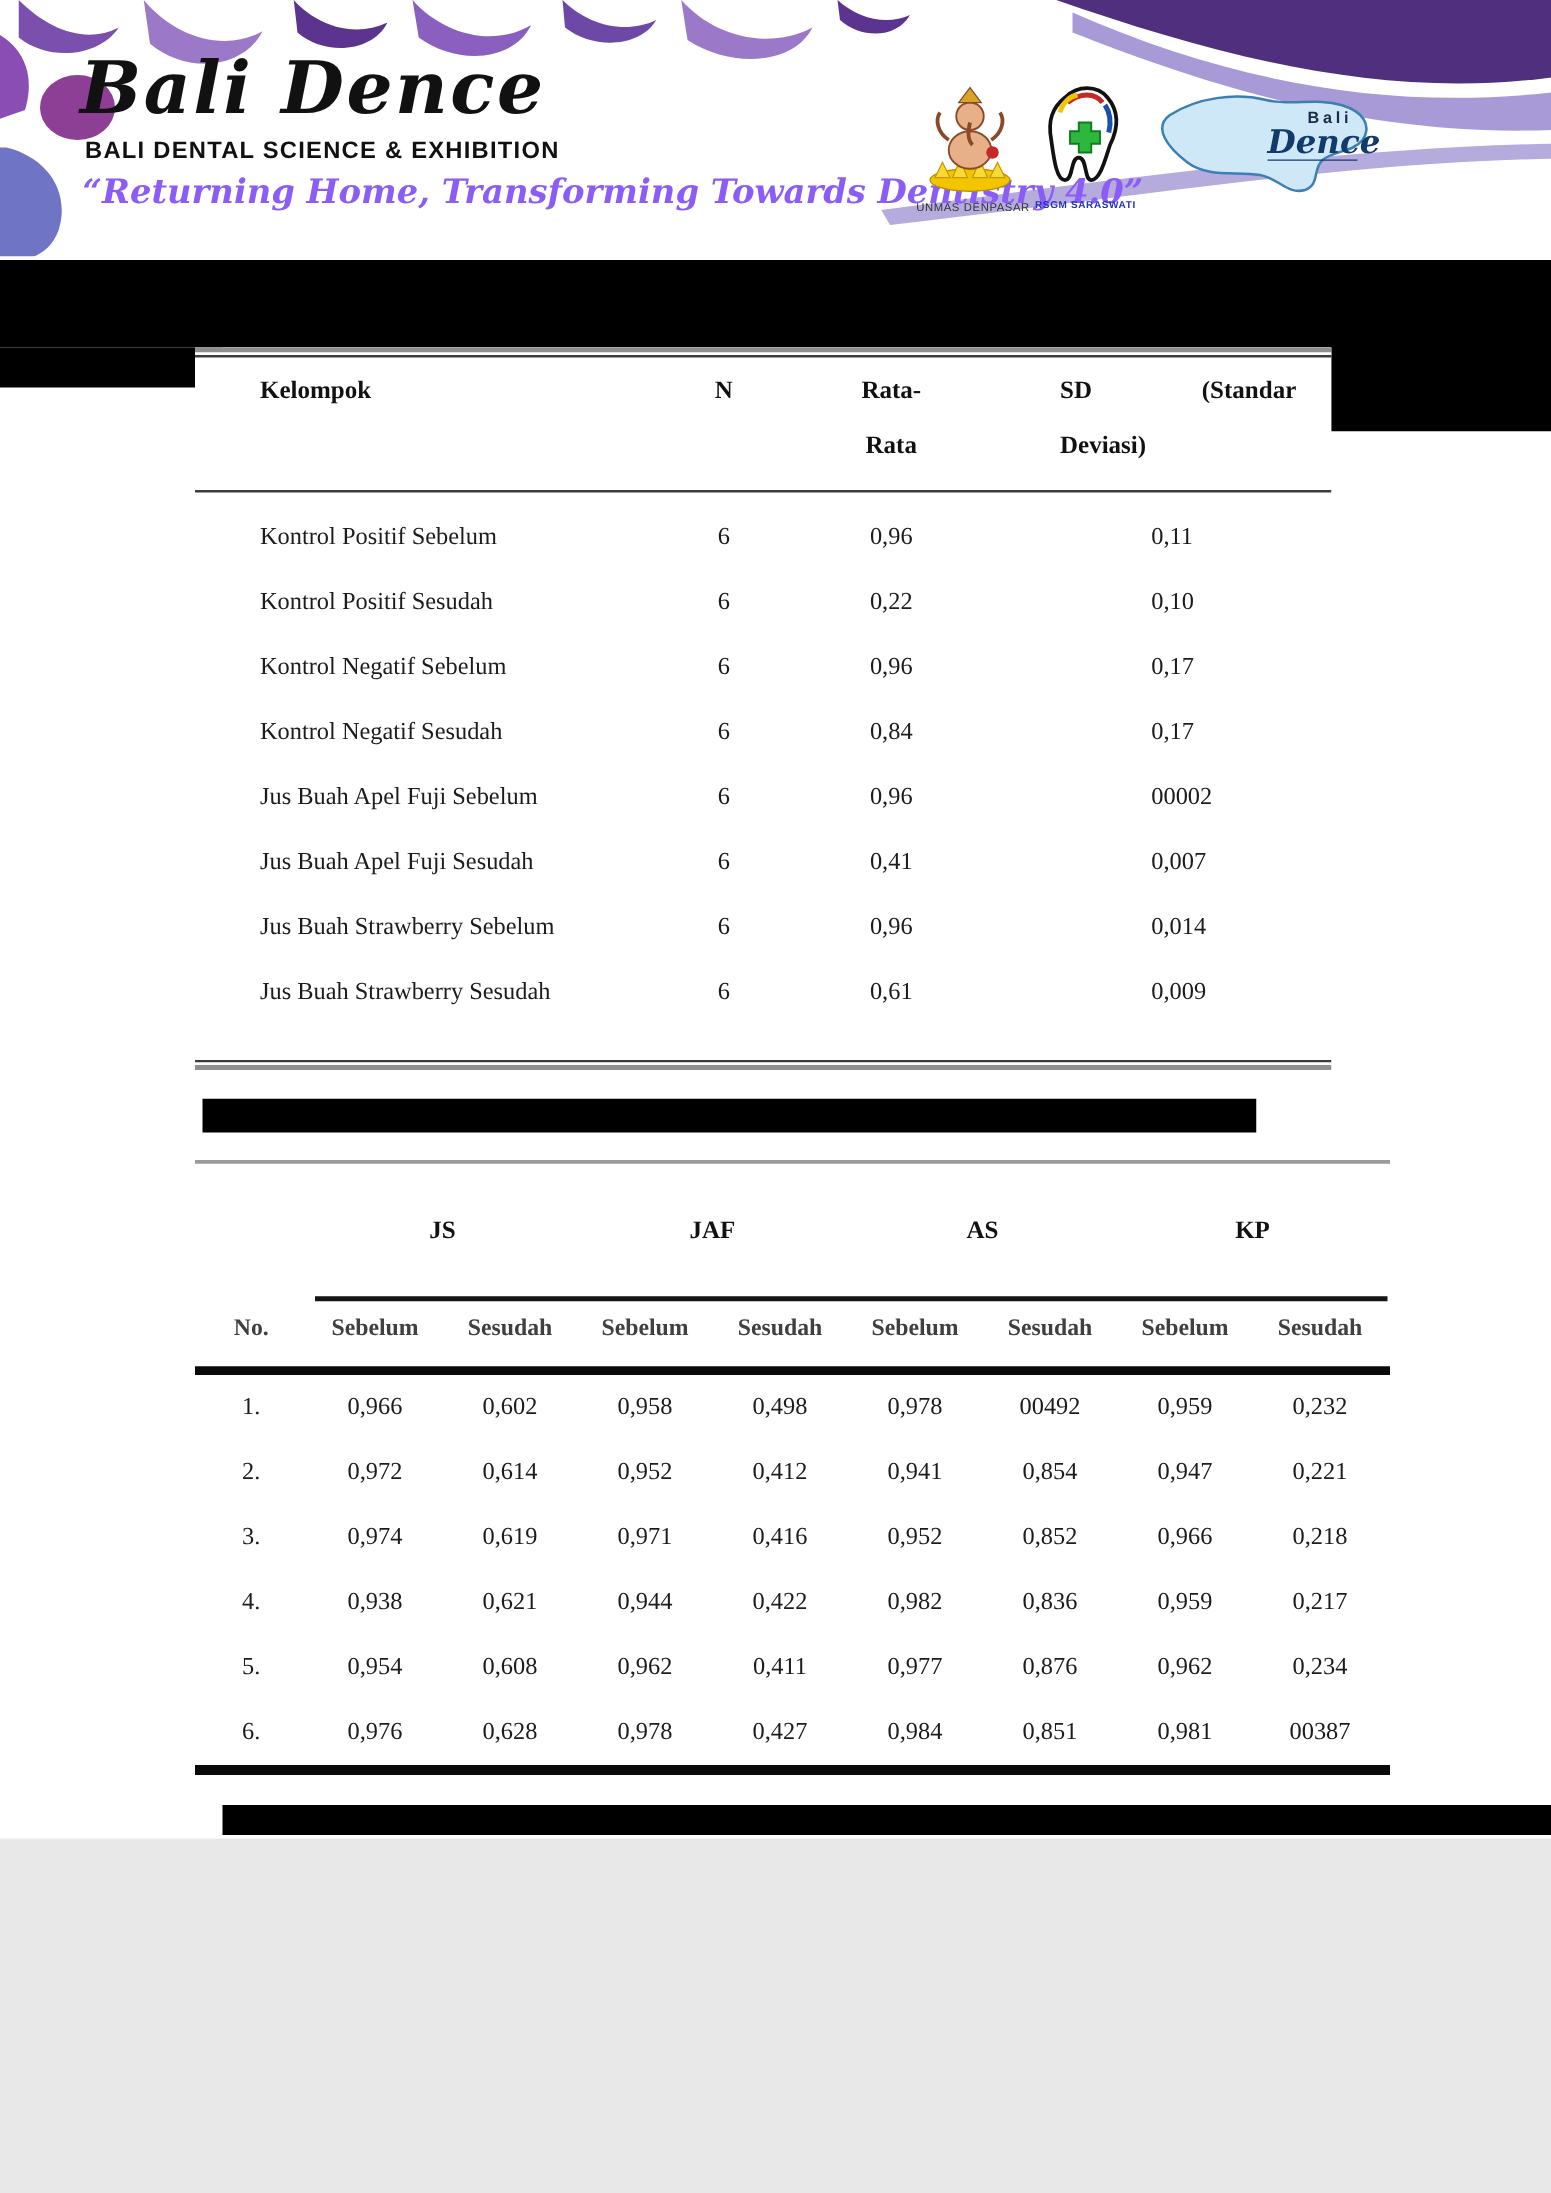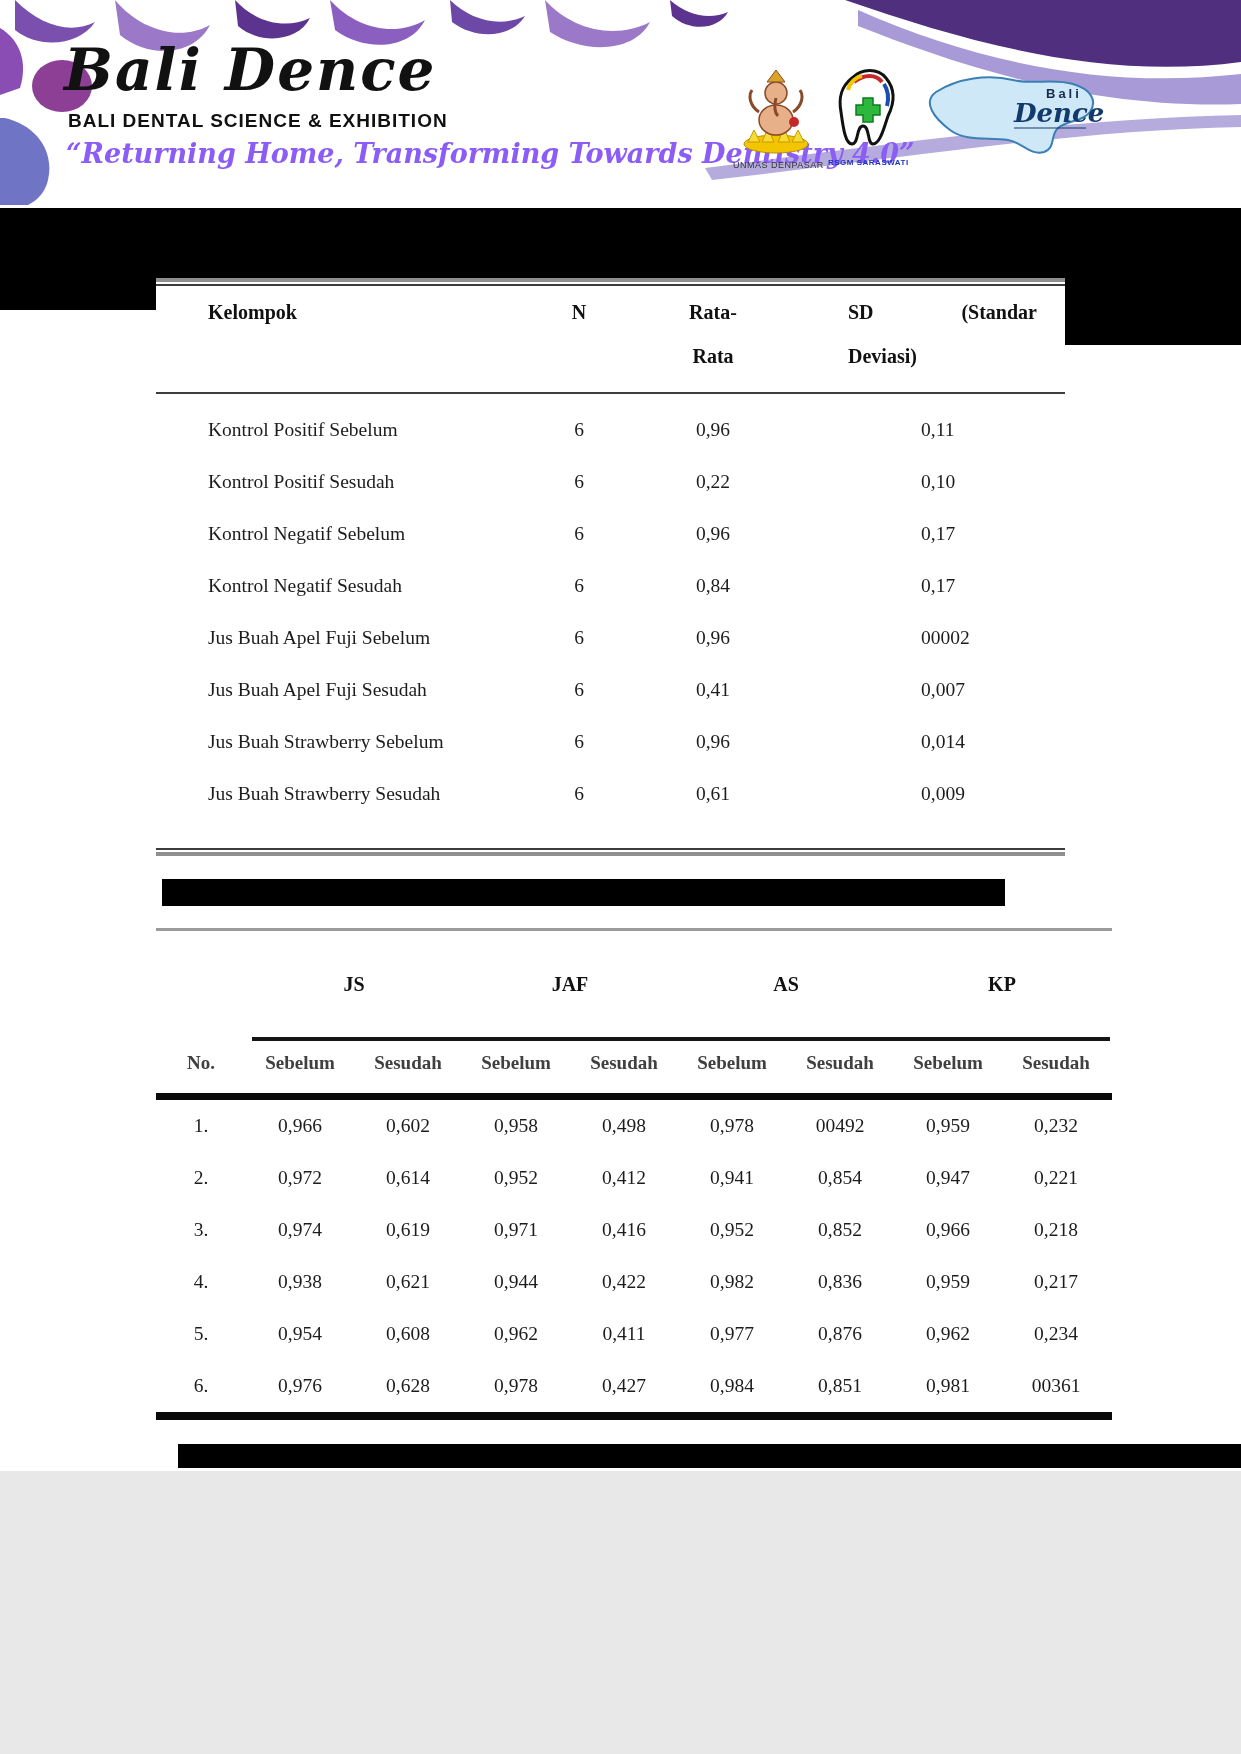--- a/index.html
+++ b/index.html
@@ -297,21 +297,21 @@
       </div>
       <div class="t2row">
         <div class="t2-no">6.</div>
         <div class="t2-c">0,976</div>
         <div class="t2-c">0,628</div>
         <div class="t2-c">0,978</div>
         <div class="t2-c">0,427</div>
         <div class="t2-c">0,984</div>
         <div class="t2-c">0,851</div>
         <div class="t2-c">0,981</div>
-        <div class="t2-c">00361</div>
+        <div class="t2-c">00387</div>
       </div>
     </div>
 
     <div class="t2-bottom"></div>
   </div>
 
   <div class="redact" style="left:178px;top:1444px;width:1063px;height:24px;"></div>
 
   <div class="footer">
     <div class="footer-bar">

